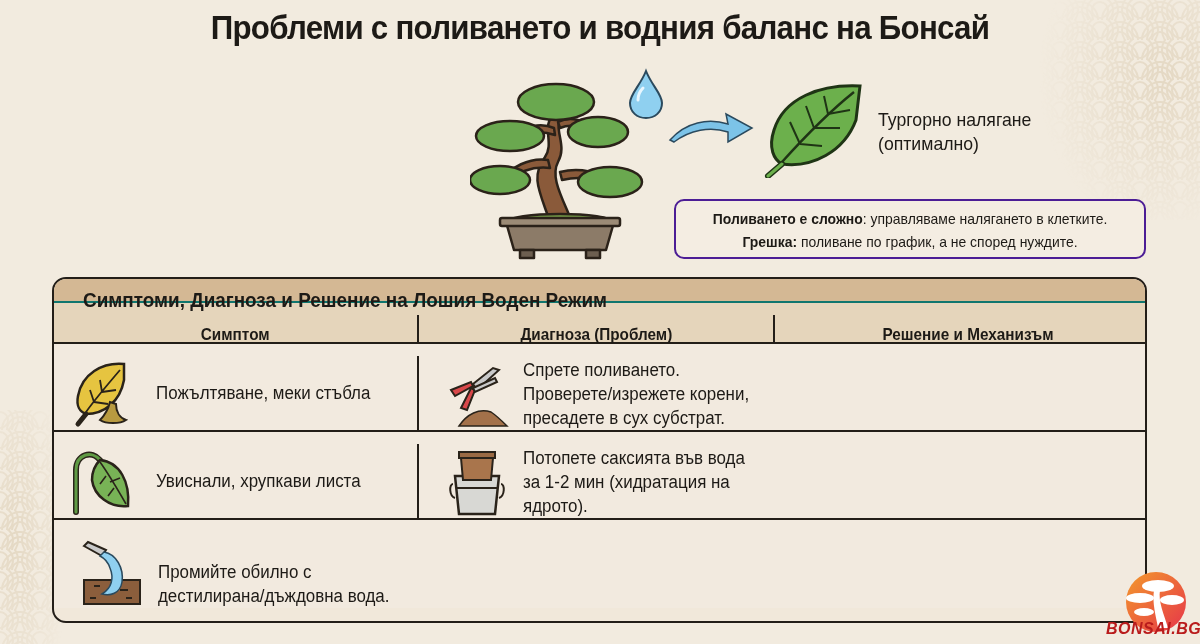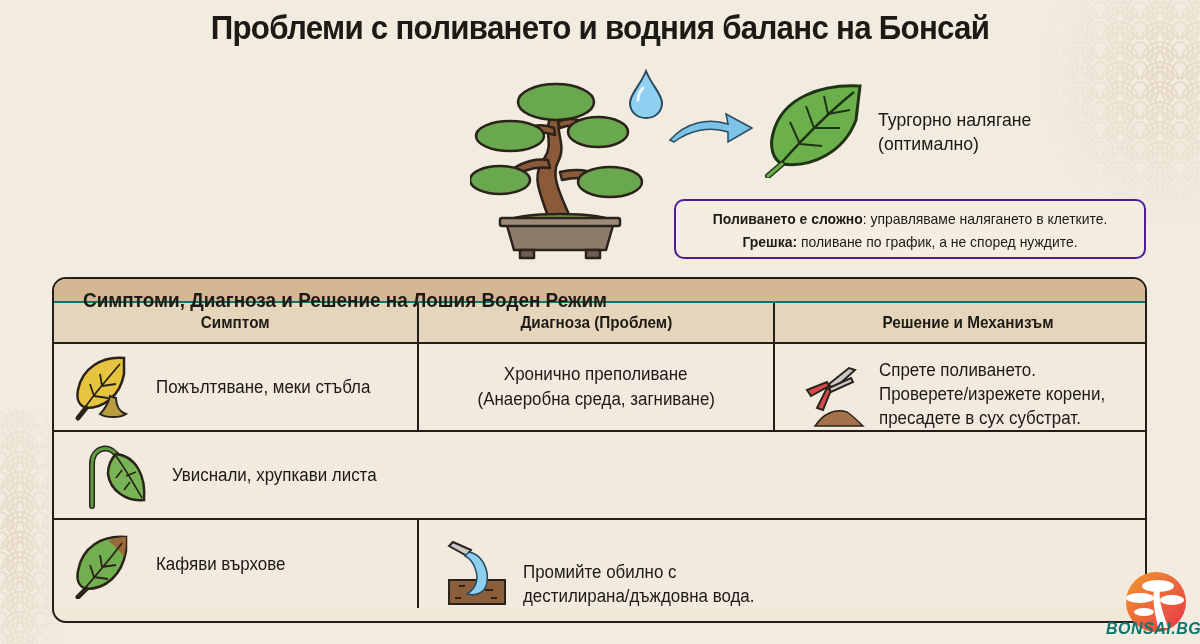--- a/index.html
+++ b/index.html
@@ -39,39 +39,39 @@
   .table-title {
     height:24px; background:#d4b894; border-bottom:2px solid #0f766e;
     font-weight:bold; font-size:21px; line-height:41px;
     box-sizing:border-box;
   }
   .table-title span { display:inline-block; transform:scaleX(0.9); }
   .head-row, .data-row { display:flex; border-bottom:2px solid #231e18; box-sizing:border-box; }
   .head-row { height:41px; background:#e5d5bb; }
   .data-row { height:88px; background:#f2eadf; }
   .data-row:last-child { border-bottom:none; }
-  .cell { box-sizing:border-box; border-right:2px solid #231e18; position:relative; }
+  .cell { box-sizing:border-box; border-right:2px solid #231e18; position:relative;margin-top:12px; }
   .cell:last-child { border-right:none;padding-left:16px; }
   .c1 { width:365px; } .c2 { width:356px; } .c3 { flex:1; }
   .head-row .cell { text-align:center; font-weight:bold; font-size:17px; line-height:39px; }
   .head-row .cell span { display:inline-block; transform:scaleX(0.9); }
   .sym-cell { display:flex; align-items:center; }
   .sym-cell .icon { width:62px; height:70px; margin-left:16px; margin-right:24px; flex:none; }
   .sym-cell .txt { font-size:18px; transform:scaleX(0.94); transform-origin:left center; white-space:nowrap; }
   .diag-cell { display:flex; flex-direction:column; justify-content:center; align-items:center; font-size:18px; line-height:25px; }
   .diag-cell span { display:block; transform:scaleX(0.94); white-space:nowrap; }
   .sol-cell { display:flex; align-items:flex-end; }
   .sol-cell .icon { width:64px; height:70px; margin-left:10px; margin-right:14px; flex:none; }
   .sol-cell .txt { font-size:18px; line-height:24px; }
   .sol-cell .txt span { display:block; transform:scaleX(0.94); transform-origin:left center; white-space:nowrap; }
 
   .logo { position:absolute; left:1108px; top:568px; width:92px; height:76px; }
   .logo-text {
     position:absolute; left:1106px; top:620px; font-size:16px; font-weight:bold; font-style:italic;
-    letter-spacing:0.5px; color:#0f766e;
+    letter-spacing:0.5px; color:#b91c1c;
   }
 </style>
 </head>
 <body>
 
 <svg class="wave-pattern" style="left:1020px;top:0;width:180px;height:220px;" viewBox="0 0 180 220">
   <defs>
     <pattern id="sg" width="40" height="20" patternUnits="userSpaceOnUse">
       <g fill="none" stroke="#d9c9ad" stroke-width="2">
         <circle cx="20" cy="20" r="18"></circle>
@@ -165,24 +165,20 @@
   <div class="data-row">
     <div class="cell c1 sym-cell">
       <svg class="icon" viewBox="0 0 62 70">
         <path d="M54 6 C32 4 12 16 8 38 C6 48 10 54 16 56 C34 56 50 44 54 22 Z" fill="#e6c440" stroke="#2a231a" stroke-width="2.5"></path>
         <path d="M16 56 L8 66" stroke="#2a231a" stroke-width="5" stroke-linecap="round"></path>
         <path d="M16 54 C26 40 38 26 50 12 M24 44 L20 32 M32 34 L30 22 M24 44 L38 46 M32 34 L46 32" stroke="#2a231a" stroke-width="1.8" fill="none"></path>
         <path d="M40 44 C38 52 34 58 30 62 C36 66 50 66 56 62 C50 60 46 54 46 46 Z" fill="#b89a40" stroke="#2a231a" stroke-width="2"></path>
       </svg>
       <span class="txt">Пожълтяване, меки стъбла</span>
     </div>
-    <div class="cell c2 diag-cell">
-      <span>Хронично преполиване</span>
-      <span>(Анаеробна среда, загниване)</span>
-    </div>
     <div class="cell c3 sol-cell">
       <svg class="icon" viewBox="0 0 64 70">
         <path d="M6 30 L26 22 L28 26 L10 36 Z" fill="#d9484a" stroke="#2a231a" stroke-width="2"></path>
         <path d="M16 48 L26 28 L30 30 L22 50 Z" fill="#d9484a" stroke="#2a231a" stroke-width="2"></path>
         <path d="M28 24 L48 8 L54 10 L32 30 Z" fill="#c9c9c9" stroke="#2a231a" stroke-width="2"></path>
         <path d="M28 28 L50 18 L52 22 L30 32 Z" fill="#c9c9c9" stroke="#2a231a" stroke-width="2"></path>
         <path d="M14 66 C22 54 34 48 46 52 C52 56 58 62 62 66 Z" fill="#a3714a" stroke="#2a231a" stroke-width="1.5"></path>
       </svg>
       <div class="txt">
         <span>Спрете поливането.</span>
@@ -195,32 +191,37 @@
   <div class="data-row">
     <div class="cell c1 sym-cell">
       <svg class="icon" viewBox="0 0 62 70">
         <path d="M6 66 L6 24 C6 8 22 4 30 14" stroke="#2a231a" stroke-width="6" fill="none" stroke-linecap="round"></path>
         <path d="M6 66 L6 24 C6 8 22 4 30 14" stroke="#5f9a44" stroke-width="3" fill="none" stroke-linecap="round"></path>
         <path d="M30 14 C50 16 60 36 58 60 C40 62 24 50 22 34 C22 24 26 18 30 14 Z" fill="#78b356" stroke="#2a231a" stroke-width="2.5"></path>
         <path d="M30 16 C40 30 48 44 56 58 M36 30 L30 38 M44 42 L38 50 M40 36 L50 32" stroke="#2a231a" stroke-width="1.6" fill="none"></path>
       </svg>
       <span class="txt">Увиснали, хрупкави листа</span>
     </div>
+    <div class="cell c3 sol-cell">
+      <svg class="icon" viewBox="0 0 64 70">
+        <path d="M10 28 L54 28 L50 66 L14 66 Z" fill="#d8d8d4" stroke="#2a231a" stroke-width="2.5"></path>
+        <path d="M12 40 L52 40" stroke="#2a231a" stroke-width="1.8"></path>
+        <path d="M8 36 C4 36 4 48 10 50 M56 36 C60 36 60 48 54 50" stroke="#2a231a" stroke-width="2" fill="none"></path>
+        <rect x="14" y="4" width="36" height="6" fill="#9a6a44" stroke="#2a231a" stroke-width="2"></rect>
+        <path d="M16 10 L48 10 L46 32 L18 32 Z" fill="#a9754c" stroke="#2a231a" stroke-width="2"></path>
+      </svg>
+      <div class="txt">
+        <span>Потопете саксията във вода</span>
+        <span>за 1-2 мин (хидратация на</span>
+        <span>ядрото).</span>
+      </div>
+    </div>
   </div>
 
   <div class="data-row">
-    <div class="cell c1 sym-cell">
-      <svg class="icon" viewBox="0 0 62 70">
-        <path d="M56 8 C32 6 12 18 8 42 C6 52 10 58 16 60 C36 60 52 46 56 22 Z" fill="#72b04f" stroke="#2a231a" stroke-width="2.5"></path>
-        <path d="M56 8 C48 8 42 10 38 12 C44 16 50 22 54 28 C56 20 56 14 56 8 Z" fill="#9a6a3a"></path>
-        <path d="M16 60 L8 68" stroke="#2a231a" stroke-width="5" stroke-linecap="round"></path>
-        <path d="M16 58 C28 44 40 30 52 14 M24 48 L20 36 M32 38 L30 26 M24 48 L38 50 M32 38 L46 36" stroke="#2a231a" stroke-width="1.8" fill="none"></path>
-      </svg>
-      <span class="txt">Кафяви върхове</span>
-    </div>
     <div class="cell c3 sol-cell">
       <svg class="icon" viewBox="0 0 64 70">
         <rect x="4" y="42" width="56" height="24" fill="#8b5e3c" stroke="#2a231a" stroke-width="2"></rect>
         <path d="M4 8 L22 18 L26 12 L8 4 Z" fill="#c9c9c9" stroke="#2a231a" stroke-width="2"></path>
         <path d="M24 14 C36 16 44 30 42 44 C40 56 30 58 22 56 C32 50 34 40 30 30 C28 24 24 20 20 18 Z" fill="#8fd0f0" stroke="#2a4a5e" stroke-width="1.5"></path>
         <path d="M14 48 L20 48 M40 52 L48 52 M10 60 L16 60 M46 60 L52 60" stroke="#2a231a" stroke-width="2"></path>
       </svg>
       <div class="txt">
         <span>Промийте обилно с</span>
         <span>дестилирана/дъждовна вода.</span>

